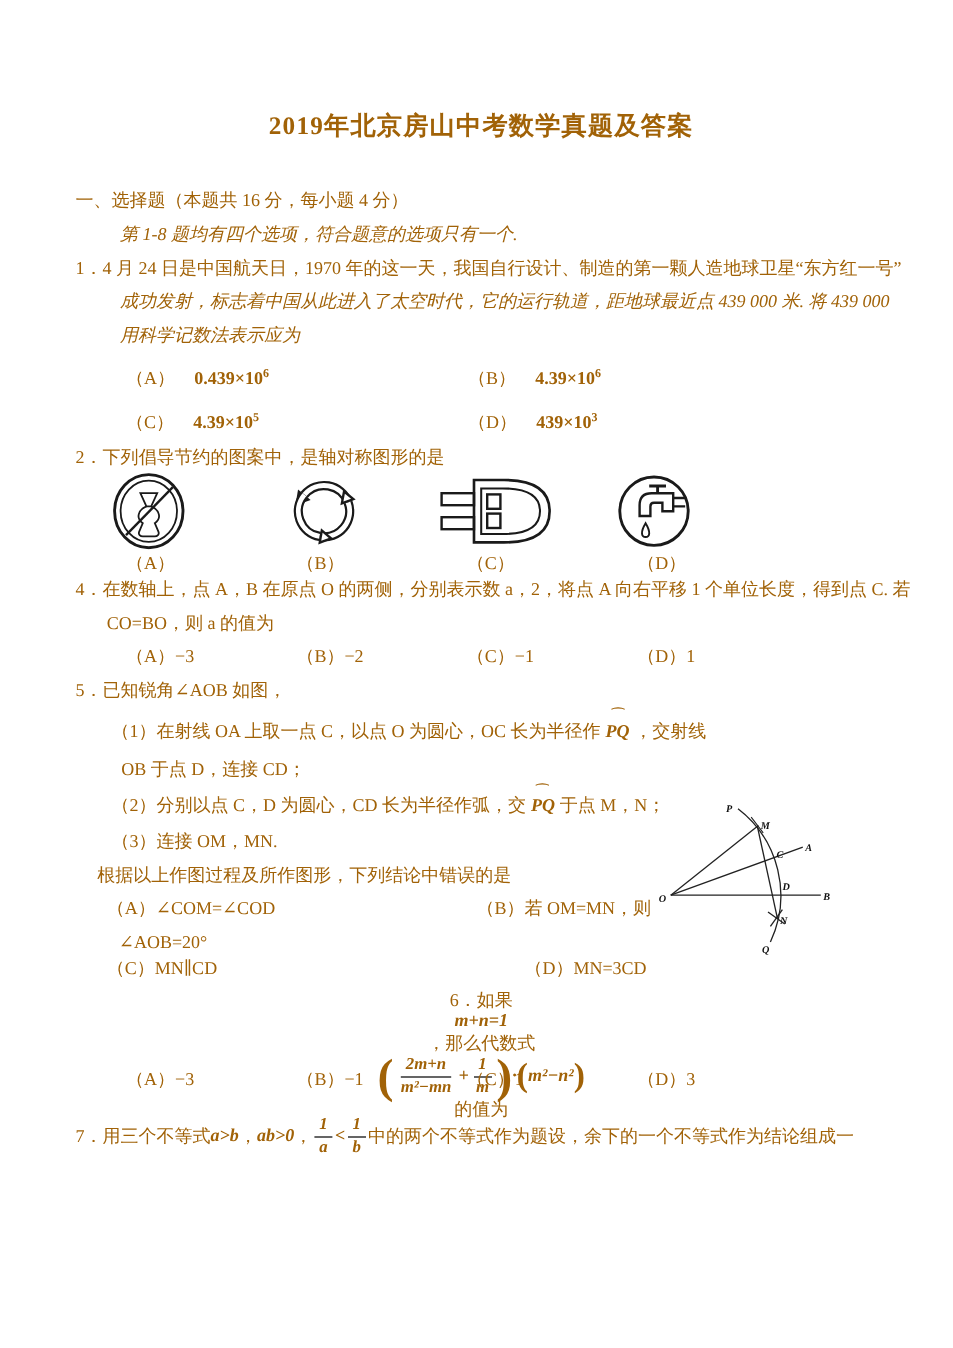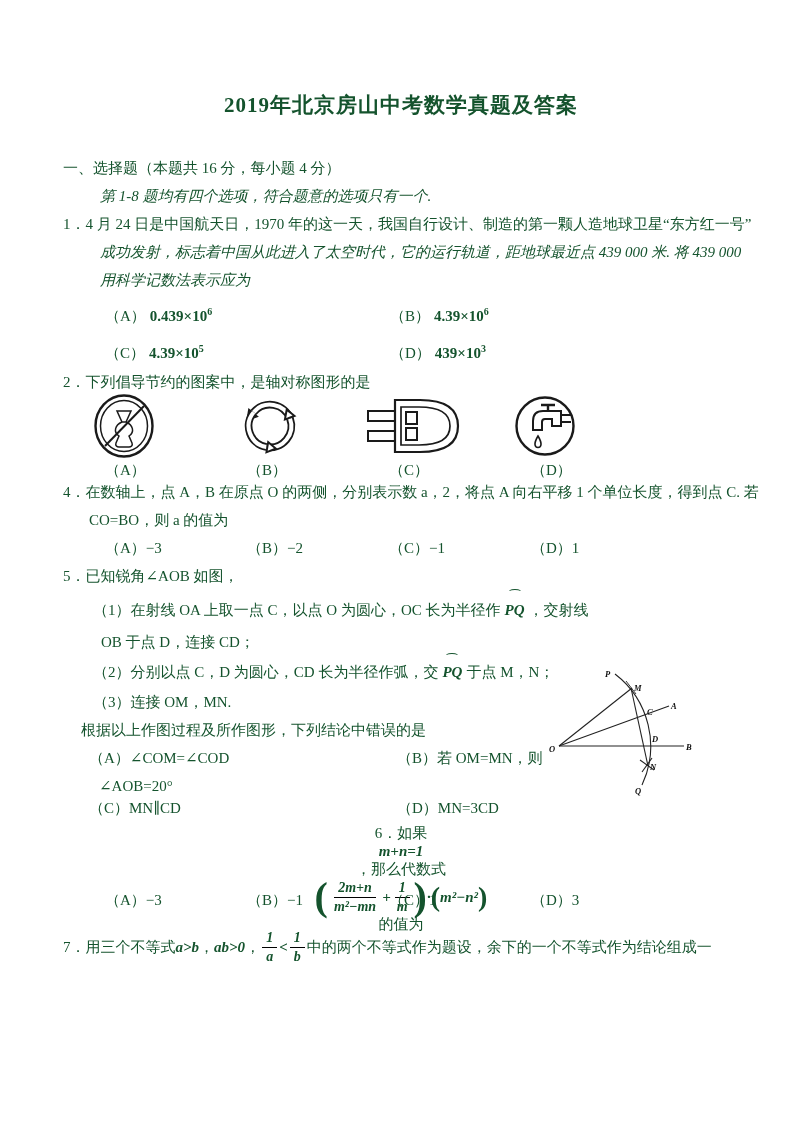--- a/index.html
+++ b/index.html
@@ -1,19 +1,19 @@
 <!DOCTYPE html>
 <html><head>
 <meta charset="utf-8">
 <style>
   * { box-sizing: border-box; }
   html,body { margin:0; padding:0; background:#fff; }
   .page {
     position:relative; width:794px; height:1123px; background:#ffffff;
-    font-family:"Liberation Serif","DejaVu Serif",serif; color:#14532d;
+    font-family:"Liberation Serif","DejaVu Serif",serif; color:#a16207;
     overflow:hidden;
   }
   .content { padding:0 55px 0 63px; }
   .title { padding-top:92px; margin:0; text-align:center; font-size:21px; font-weight:bold; letter-spacing:1px; line-height:26px; }
   .line { font-size:15px; line-height:28px; white-space:nowrap; }
   .sec-heading { margin-top:36px; }
   .hang { padding-left:37px;font-style:italic; }
   .ind26 { padding-left:26px; }
   .ind30 { padding-left:30px; }
   .ind38 { padding-left:38px; }
@@ -21,21 +21,21 @@
   .ind36 { padding-left:36px; }
 
   
   .optrow { display:flex; padding-left:42px; font-size:15px; line-height:28px; }
   .opt2 { width:285px; }
   .opt4 { width:142px; }
   .optrow-q5 { padding-left:26px; }
   .opt5 { width:308px; }
   .sci-row-1 { height:40px; align-items:center; margin-top:0; }
   .sci-row-2 { height:34px; align-items:center; }
-  .sci { font-weight:bold; margin-left:4px; }
+  .sci { font-weight:bold; margin-left:16px; }
   .sci sup { font-size:10px; font-weight:bold; }
 
   
   .iconrow { display:flex; padding-left:30px; margin-top:-2px; height:64px; align-items:center; }
   .icell { width:142px; }
   .q2labels { line-height:24px; }
 
   
   .q5s1a { line-height:36px; margin-top:2px; }
   .q5s2 { line-height:32px; }
@@ -48,21 +48,21 @@
   .frac .num { padding:0 4px; border-bottom:1.4px solid #000; }
   .frac .den { padding:0 4px; }
   .formula { display:inline-flex; align-items:center; vertical-align:middle; font-weight:bold; font-style:italic; margin:0 4px; }
   .bp { font-size:40px; font-weight:bold; font-style:normal; line-height:0.85; }
   .mp { font-size:28px; font-weight:bold; font-style:normal; line-height:0.9; }
   .mvar { font-weight:bold; font-style:italic; }
   .q6row { margin-top:2px; height:62px; display:flex; align-items:center; white-space:nowrap; font-size:15px;flex-direction:column; }
   .q6row .txt { white-space:nowrap; }
   .q7row { margin-top:6px; height:54px; display:flex; align-items:center; white-space:nowrap; font-size:15px; }
   .mt-4 { margin-top:-4px; }
-  .mt-6 { margin-top:-6px; }
+  .mt-6 { margin-top:-6px;gap:40px; }
 
   
   .fig5 { position:absolute; left:548px; top:650px; }
   .figlab text { font-size:8.5px; font-weight:bold; font-style:italic; fill:#111; font-family:"Liberation Serif","DejaVu Serif",serif; }
   .ico { display:block; }
 </style>
 </head>
 <body>
 
 <div class="page">

